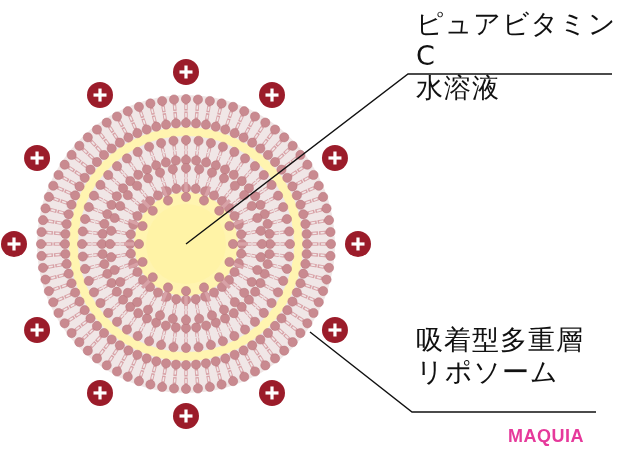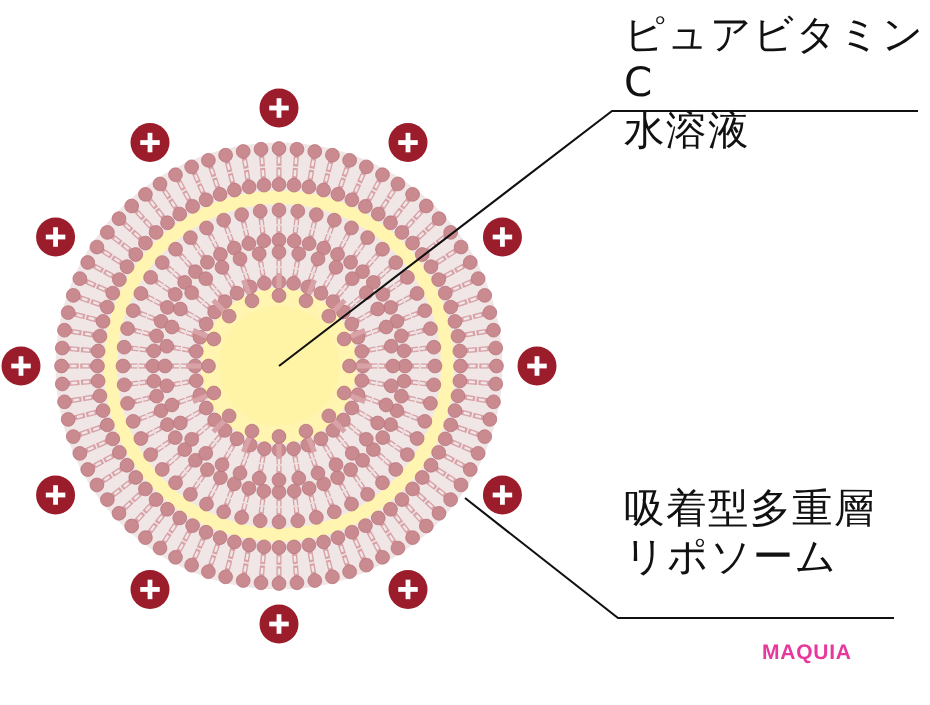--- a/index.html
+++ b/index.html
@@ -1,21 +1,21 @@
 <!DOCTYPE html>
 <html><head>
 <meta charset="utf-8">
 <style>
   html,body{margin:0;padding:0;background:#fff;}
   body{width:620px;height:470px;position:relative;overflow:hidden;font-family:"DejaVu Sans",sans-serif;}
   #diagram{position:absolute;left:0;top:0;}
   .label{position:absolute;color:#111;font-size:27px;line-height:32px;letter-spacing:1px;font-family:"DejaVu Sans",sans-serif;}
   #label-top{left:416px;top:8px;}
   #label-bottom{left:416px;top:324px;}
-  .brand{position:absolute;left:508px;top:426px;color:#e6399b;font-weight:bold;font-size:14px;letter-spacing:0.5px;font-family:"Liberation Sans",sans-serif;}
+  .brand{position:absolute;left:508px;top:426px;color:#e6399b;font-weight:bold;font-size:18px;letter-spacing:0.5px;font-family:"Liberation Sans",sans-serif;}
 </style>
 </head>
 <body>
 
 <svg id="diagram" width="620" height="470" viewBox="0 0 620 470">
   <g id="liposome">
       <circle cx="186" cy="244" r="149" fill="#f0e6e6"></circle>
       <circle cx="186" cy="244" r="117" fill="#fff4b0"></circle>
       <circle cx="186" cy="244" r="108" fill="#f0e6e6"></circle>
       <circle cx="186" cy="244" r="80" fill="#fff4b0"></circle>

